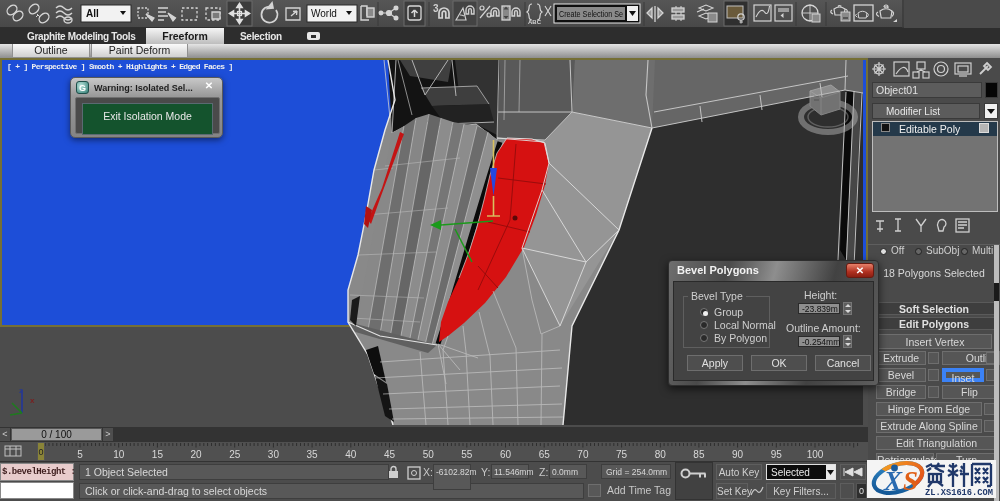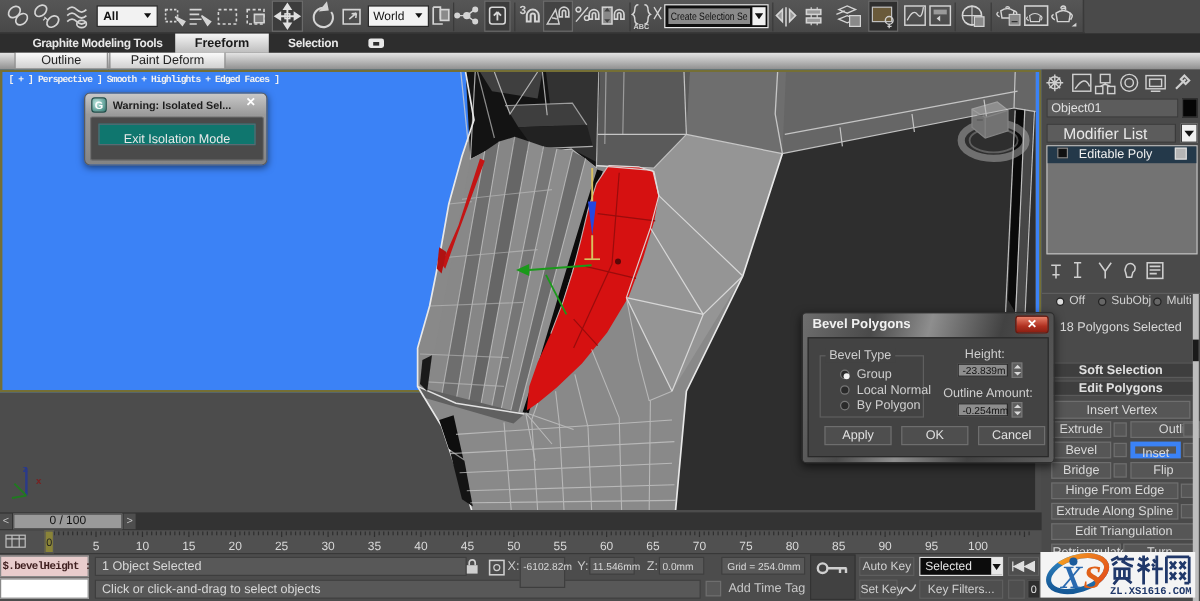--- a/index.html
+++ b/index.html
@@ -167,21 +167,21 @@
   <div class="abs" style="left:240px;top:2.5px;color:#e8e8e8;font-size:10px;letter-spacing:-0.3px;font-weight:bold">Selection</div>
   <div class="abs" style="left:307px;top:4px;width:13px;height:8px;background:#e8e8e8;border-radius:2px"></div>
   <div class="abs" style="left:311px;top:6.5px;width:5px;height:3px;background:#2d2d2d"></div>
 </div>
 
 <div class="abs" style="left:0;top:44px;width:1000px;height:14px;background:linear-gradient(#e4e4e4,#8e8e8e)">
   <div class="abs" style="left:12px;top:0;width:78px;height:14px;background:linear-gradient(#fafafa,#d0d0d0);border:1px solid #909090;border-top:none;color:#222;font-size:10.5px;text-align:center;line-height:13px">Outline</div>
   <div class="abs" style="left:91px;top:0;width:97px;height:14px;background:linear-gradient(#fafafa,#d0d0d0);border:1px solid #909090;border-top:none;color:#222;font-size:10.5px;text-align:center;line-height:13px">Paint Deform</div>
 </div>
 
-<div class="abs" id="viewport" style="left:0;top:58px;width:868px;height:269px;background:#3b82f6;border:2px solid #756f35">
+<div class="abs" id="viewport" style="left:0;top:58px;width:868px;height:269px;background:#1d4ed8;border:2px solid #756f35">
 <svg width="864" height="365" style="position:absolute;left:0;top:0" shape-rendering="auto">
 
 <g transform="translate(-2,-60)">
 
 <polygon points="388,60 863,60 863,425 393,425 390,415 378,385 368,355 348,322 348,290 358,255 366,215 374,170 385,130 395,100" fill="#898989"></polygon>
 
 <polygon points="480,60 863,60 863,95 845,90 652,128 560,112 480,112" fill="#666666"></polygon>
 <polygon points="480,60 575,60 572,112 480,112" fill="#595959"></polygon>
 <polygon points="575,60 655,60 652,128 572,112" fill="#6e6e6e"></polygon>
 
@@ -318,21 +318,21 @@
 <text x="22" y="18" fill="#7a2020" font-size="8" font-weight="bold">x</text>
 </svg>
 </div>
 
 <div class="abs" style="left:70px;top:77px;width:153px;height:61px;border-radius:5px;background:linear-gradient(#c8c8c8,#9a9a9a 30%,#848484);box-shadow:0 2px 6px rgba(0,0,0,.5);border:1px solid #5a5a5a">
   <div class="abs" style="left:5px;top:3px;width:13px;height:13px;border-radius:3px;background:radial-gradient(circle at 35% 35%,#bfe8e0,#2e7a72);border:1px solid #1f4f4a"></div>
   <div class="abs" style="left:8px;top:4.5px;color:#fff;font-size:9px;font-weight:bold">G</div>
   <div class="abs" style="left:23px;top:5px;color:#1d1d1d;font-size:9px;font-weight:bold;width:103px;overflow:hidden">Warning: Isolated Sel...</div>
   <div class="abs" style="left:128px;top:2px;width:20px;height:13px;border-radius:2px;text-align:center;color:#fff;font-size:10px;font-weight:bold;line-height:12px">✕</div>
   <div class="abs" style="left:4px;top:19px;width:145px;height:37px;background:#4a4a4a;border:1px solid #707070;border-radius:2px">
-    <div class="abs" style="left:6px;top:5px;width:131px;height:18px;background:#0f766e;border:1px solid #5a6a72;color:#e8e8e8;font-size:10.5px;text-align:center;line-height:25px">Exit Isolation Mode</div>
+    <div class="abs" style="left:6px;top:5px;width:131px;height:32px;background:#14532d;border:1px solid #5a6a72;color:#e8e8e8;font-size:10.5px;text-align:center;line-height:25px">Exit Isolation Mode</div>
   </div>
 </div>
 
 <div class="abs" id="panel" style="left:868px;top:58px;width:132px;height:443px;background:#4a4a4a">
 
   <svg width="132" height="22" style="position:absolute;left:0;top:0">
   <g stroke="#cfcfcf" fill="none" stroke-width="1.2">
   <circle cx="11" cy="11" r="5"></circle>
           <path d="M11 4 v14 M4 11 h14 M6.5 6.5 l9 9 M15.5 6.5 l-9 9"></path>
   <rect x="26" y="4" width="15" height="14"></rect>
@@ -346,21 +346,21 @@
   <rect x="87" y="5" width="16" height="11"></rect>
           <rect x="90" y="8" width="10" height="6"></rect>
           <path d="M91 18 h8"></path>
   <path d="M112 16 l8 -8 M119 5 l4 4 l-3 3 l-4 -4z" stroke-width="1.8"></path>
   </g>
   </svg>
 
   <div class="abs" style="left:4px;top:24px;width:110px;height:16px;background:#5c5c5c;border:1px solid #3a3a3a;color:#e0e0e0;font-size:10.5px;padding-left:3px;line-height:15px">Object01</div>
   <div class="abs" style="left:117px;top:24px;width:13px;height:16px;background:#050505;border:1px solid #3a3a3a"></div>
 
-  <div class="abs" style="left:4px;top:45px;width:108px;height:16px;background:#5c5c5c;border:1px solid #3a3a3a;color:#e8e8e8;font-size:13px;padding-left:13px;line-height:15px">Modifier List</div>
+  <div class="abs" style="left:4px;top:45px;width:108px;height:16px;background:#5c5c5c;border:1px solid #3a3a3a;color:#e8e8e8;font-size:10px;padding-left:13px;line-height:15px">Modifier List</div>
   <div class="abs" style="left:116px;top:45px;width:14px;height:16px;background:#f0f0f0;border:1px solid #3a3a3a"></div>
   <svg class="abs" style="left:118px;top:50px" width="10" height="8">
         <path d="M1 1 l8 0 l-4 5z" fill="#111"></path>
       </svg>
 
   <div class="abs" style="left:4px;top:63px;width:126px;height:91px;background:#737373;border:1px solid #bdbdbd">
     <div class="abs" style="left:0;top:0;width:124px;height:14px;background:#24394a;color:#f0f0f0;font-size:10.5px">
       <span style="position:absolute;left:8px;top:1px;width:9px;height:9px;background:#111;border:1px solid #888"></span>
       <span style="position:absolute;left:26px;top:1px">Editable Poly</span>
       <span style="position:absolute;left:106px;top:1px;width:10px;height:10px;background:#b5b5b5;border:1px solid #ddd"></span>

